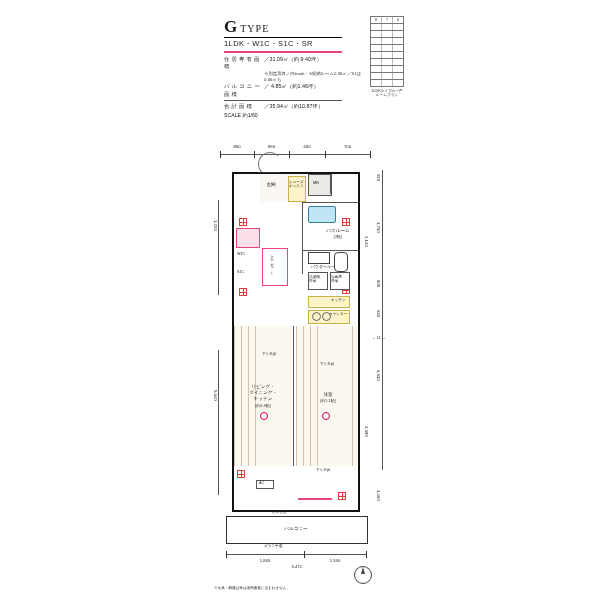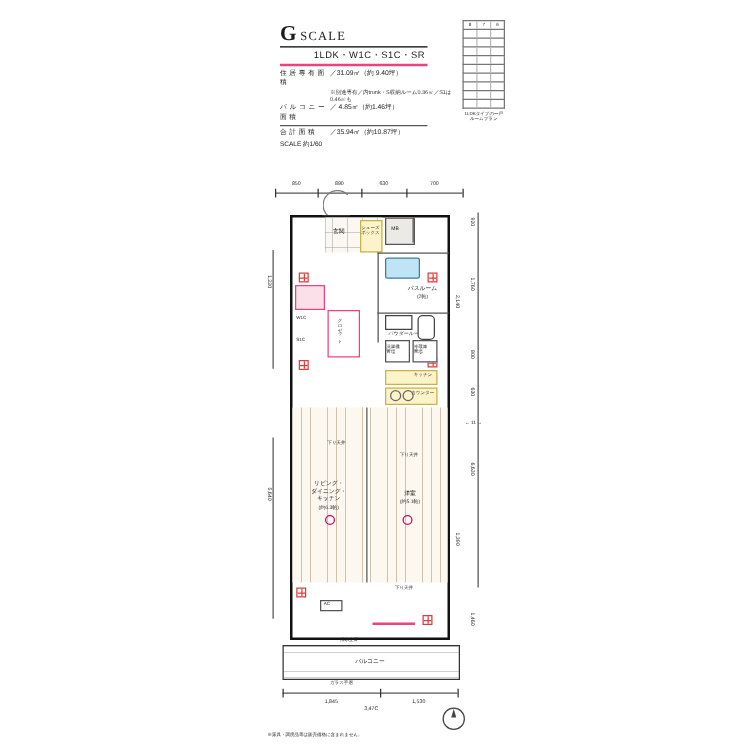--- a/index.html
+++ b/index.html
@@ -5,21 +5,21 @@
   html,body{margin:0;padding:0;background:#ffffff;}
   body{width:600px;height:600px;overflow:hidden;font-family:"Liberation Sans",sans-serif;color:#1a1a1a;}
   #sheet{position:relative;width:600px;height:600px;background:#fff;}
 
   
   .title-block{position:absolute;left:224px;top:18px;width:140px;}
   .type-line{display:flex;align-items:baseline;gap:3px;}
   .type-g{font-family:"Liberation Serif",serif;font-size:17px;font-weight:bold;letter-spacing:0px;line-height:1;}
   .type-word{font-family:"Liberation Serif",serif;font-size:10px;letter-spacing:1px;line-height:1;}
   .type-rule{height:1px;background:#000;margin:2px 0 1px 0;width:118px;}
-  .plan-code{font-size:7.5px;letter-spacing:.4px;margin-left:27px;}
+  .plan-code{font-size:7.5px;letter-spacing:.4px;}
   .pink-rule{height:1.6px;background:#e8447f;margin:2px 0 3px 0;width:118px;}
   .spec-row{display:flex;font-size:5.4px;line-height:1.45;}
   .spec-label{width:40px;letter-spacing:.3px;}
   .spec-val{flex:1;}
   .sub-note{font-size:4.4px;color:#333;line-height:1.3;padding-left:40px;}
   .total-rule{height:.7px;background:#555;margin:2px 0 2px 0;width:118px;}
   .scale{font-size:5.2px;margin-top:1px;}
 
   
   .floor-stack{position:absolute;left:370px;top:16px;width:34px;}
@@ -77,21 +77,21 @@
   .sidebadge{position:absolute;font-size:3.8px;color:#222;}
 </style>
 </head>
 <body>
 
 <div id="sheet">
 
   <div class="title-block">
     <div class="type-line">
       <span class="type-g">G</span>
-      <span class="type-word">SCALE</span>
+      <span class="type-word">TYPE</span>
     </div>
     <div class="type-rule"></div>
     <div class="plan-code">1LDK・W1C・S1C・SR</div>
     <div class="pink-rule"></div>
 
     <div class="spec-row">
       <span class="spec-label">住 居 専 有 面 積</span>
       <span class="spec-val">／31.09㎡（約 9.40坪）</span>
     </div>
     <div class="sub-note">※別途専有／内trunk・S収納ルーム0.36㎡／S1は0.46㎡も</div>

